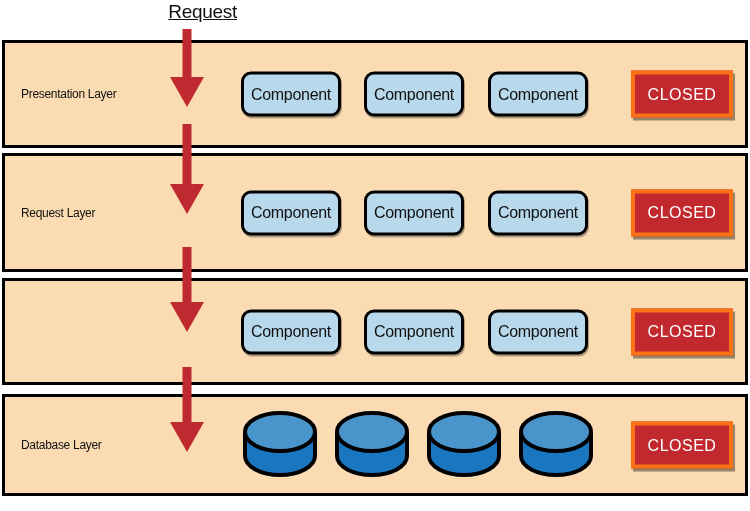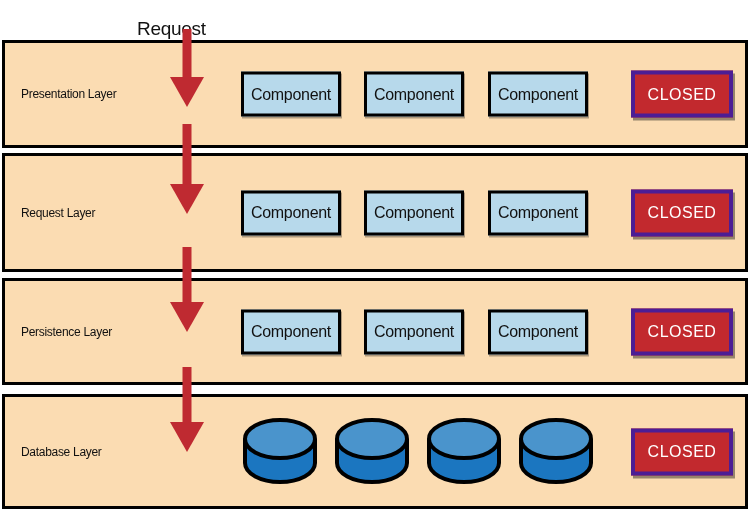--- a/index.html
+++ b/index.html
@@ -3,52 +3,52 @@
 <meta charset="utf-8">
 <style>
   html,body{margin:0;padding:0;background:#fff;}
   #stage{
     position:relative;width:750px;height:511px;overflow:hidden;
     background:var(--page_bg,#fff);
     font-family:"Liberation Sans", sans-serif;
     color:var(--text,#111);
   }
   .request-label{
-    position:absolute;left:137px;top:18px;width:100px;
-    text-align:left;font-size:19px;letter-spacing:-0.3px;color:var(--text,#111);
+    position:absolute;left:137px;top:1px;width:100px;
+    text-align:right;font-size:19px;letter-spacing:-0.3px;color:var(--text,#111);text-decoration:underline;
   }
   .band{
     position:absolute;left:2px;width:746px;box-sizing:border-box;
     background:var(--band_bg,#fbdcb2);
     border:3px solid var(--band_border,#000);
   }
   .band-1{top:40px;height:108px;}
   .band-2{top:153px;height:119px;}
   .band-3{top:278px;height:107px;}
-  .band-4{top:394px;height:115px;}
+  .band-4{top:394px;height:102px;}
   .layer-label{
     position:absolute;left:16px;top:50%;transform:translateY(-50%);
     font-size:12px;letter-spacing:-0.3px;white-space:nowrap;color:var(--text,#111);
   }
   .component{
     position:absolute;top:50%;transform:translateY(-50%);
     width:100px;height:45px;box-sizing:border-box;
     background:var(--component_bg,#b7d9eb);
     border:3px solid var(--component_border,#000);
-    border-radius:0;
+    border-radius:10px;
     box-shadow:1px 2px 0 rgba(0,0,0,0.3);
     display:flex;align-items:center;justify-content:center;
     font-size:16px;letter-spacing:-0.3px;color:var(--text,#111);
   }
   .comp-1{left:236px;} .comp-2{left:359px;} .comp-3{left:483px;}
   .closed{
     position:absolute;left:626px;top:50%;transform:translateY(-50%);
     width:102px;height:47px;box-sizing:border-box;
     background:var(--closed_bg,#c2292e);
-    border:4px solid #4c1d95;
+    border:4px solid #f97316;
     box-shadow:2px 3px 0 rgba(0,0,0,0.4);
     display:flex;align-items:center;justify-content:center;
     font-size:16px;letter-spacing:0.5px;color:var(--closed_text,#fff);
   }
   .cyl{
     position:absolute;top:50%;transform:translateY(-50%);
     width:76px;height:70px;
   }
   .cyl-1{left:237px;} .cyl-2{left:329px;} .cyl-3{left:421px;} .cyl-4{left:513px;}
   .arrow{position:absolute;left:170px;width:34px;z-index:5;}
@@ -75,21 +75,20 @@
 
   <div class="band band-2">
     <div class="layer-label">Request Layer</div>
     <div class="component comp-1">Component</div>
     <div class="component comp-2">Component</div>
     <div class="component comp-3">Component</div>
     <div class="closed">CLOSED</div>
   </div>
 
   <div class="band band-3">
-    <div class="layer-label">Persistence Layer</div>
     <div class="component comp-1">Component</div>
     <div class="component comp-2">Component</div>
     <div class="component comp-3">Component</div>
     <div class="closed">CLOSED</div>
   </div>
 
   <div class="band band-4">
     <div class="layer-label">Database Layer</div>
     <span class="cyl cyl-1">
       <svg width="76" height="70" viewBox="0 0 76 70">

